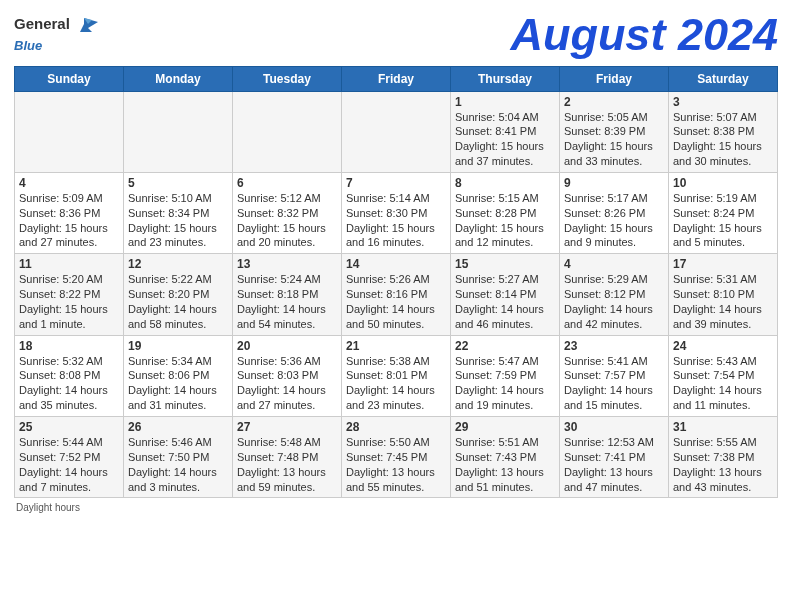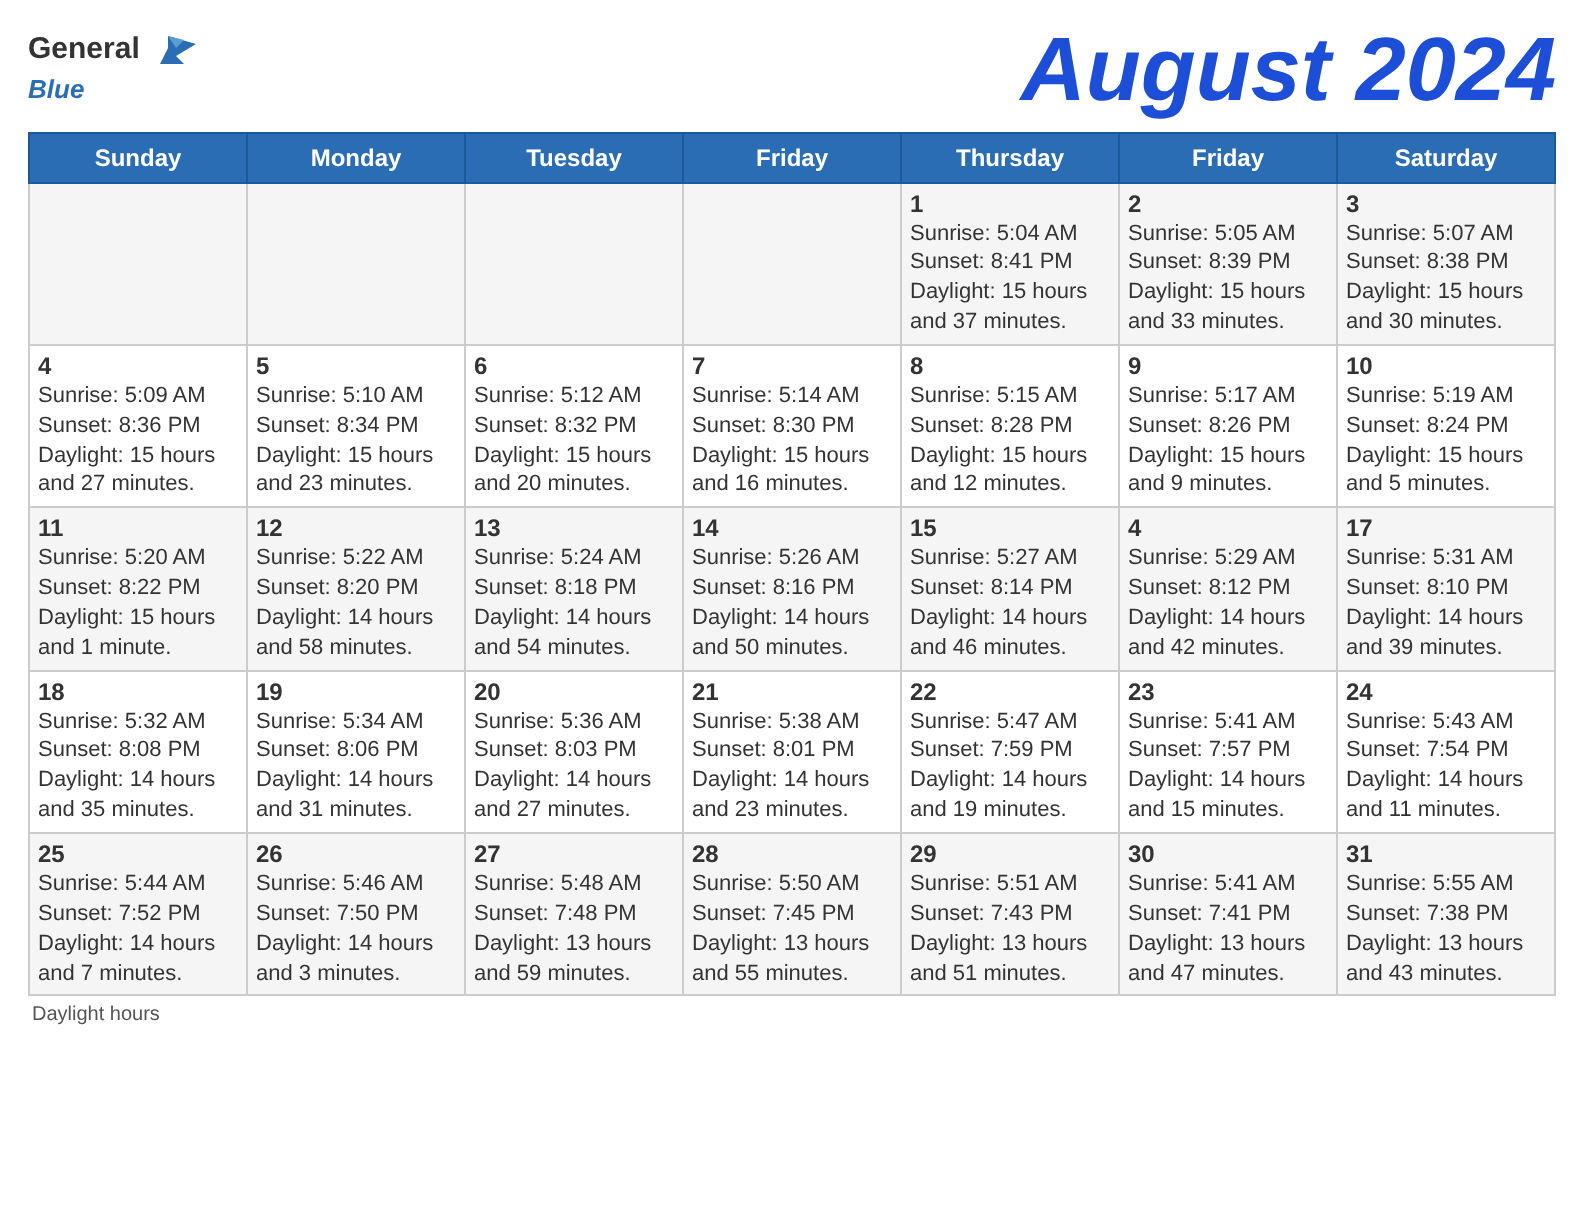--- a/index.html
+++ b/index.html
@@ -349,21 +349,21 @@
           </td>
           <td>
             <span class="day-num">29</span>
             <div class="cell-content">Sunrise: 5:51 AM
 Sunset: 7:43 PM
 Daylight: 13 hours
 and 51 minutes.</div>
           </td>
           <td>
             <span class="day-num">30</span>
-            <div class="cell-content">Sunrise: 5:41 AM
+            <div class="cell-content">Sunrise: 12:53 AM
 Sunset: 7:41 PM
 Daylight: 13 hours
 and 47 minutes.</div>
           </td>
           <td>
             <span class="day-num">31</span>
             <div class="cell-content">Sunrise: 5:55 AM
 Sunset: 7:38 PM
 Daylight: 13 hours
 and 43 minutes.</div>

